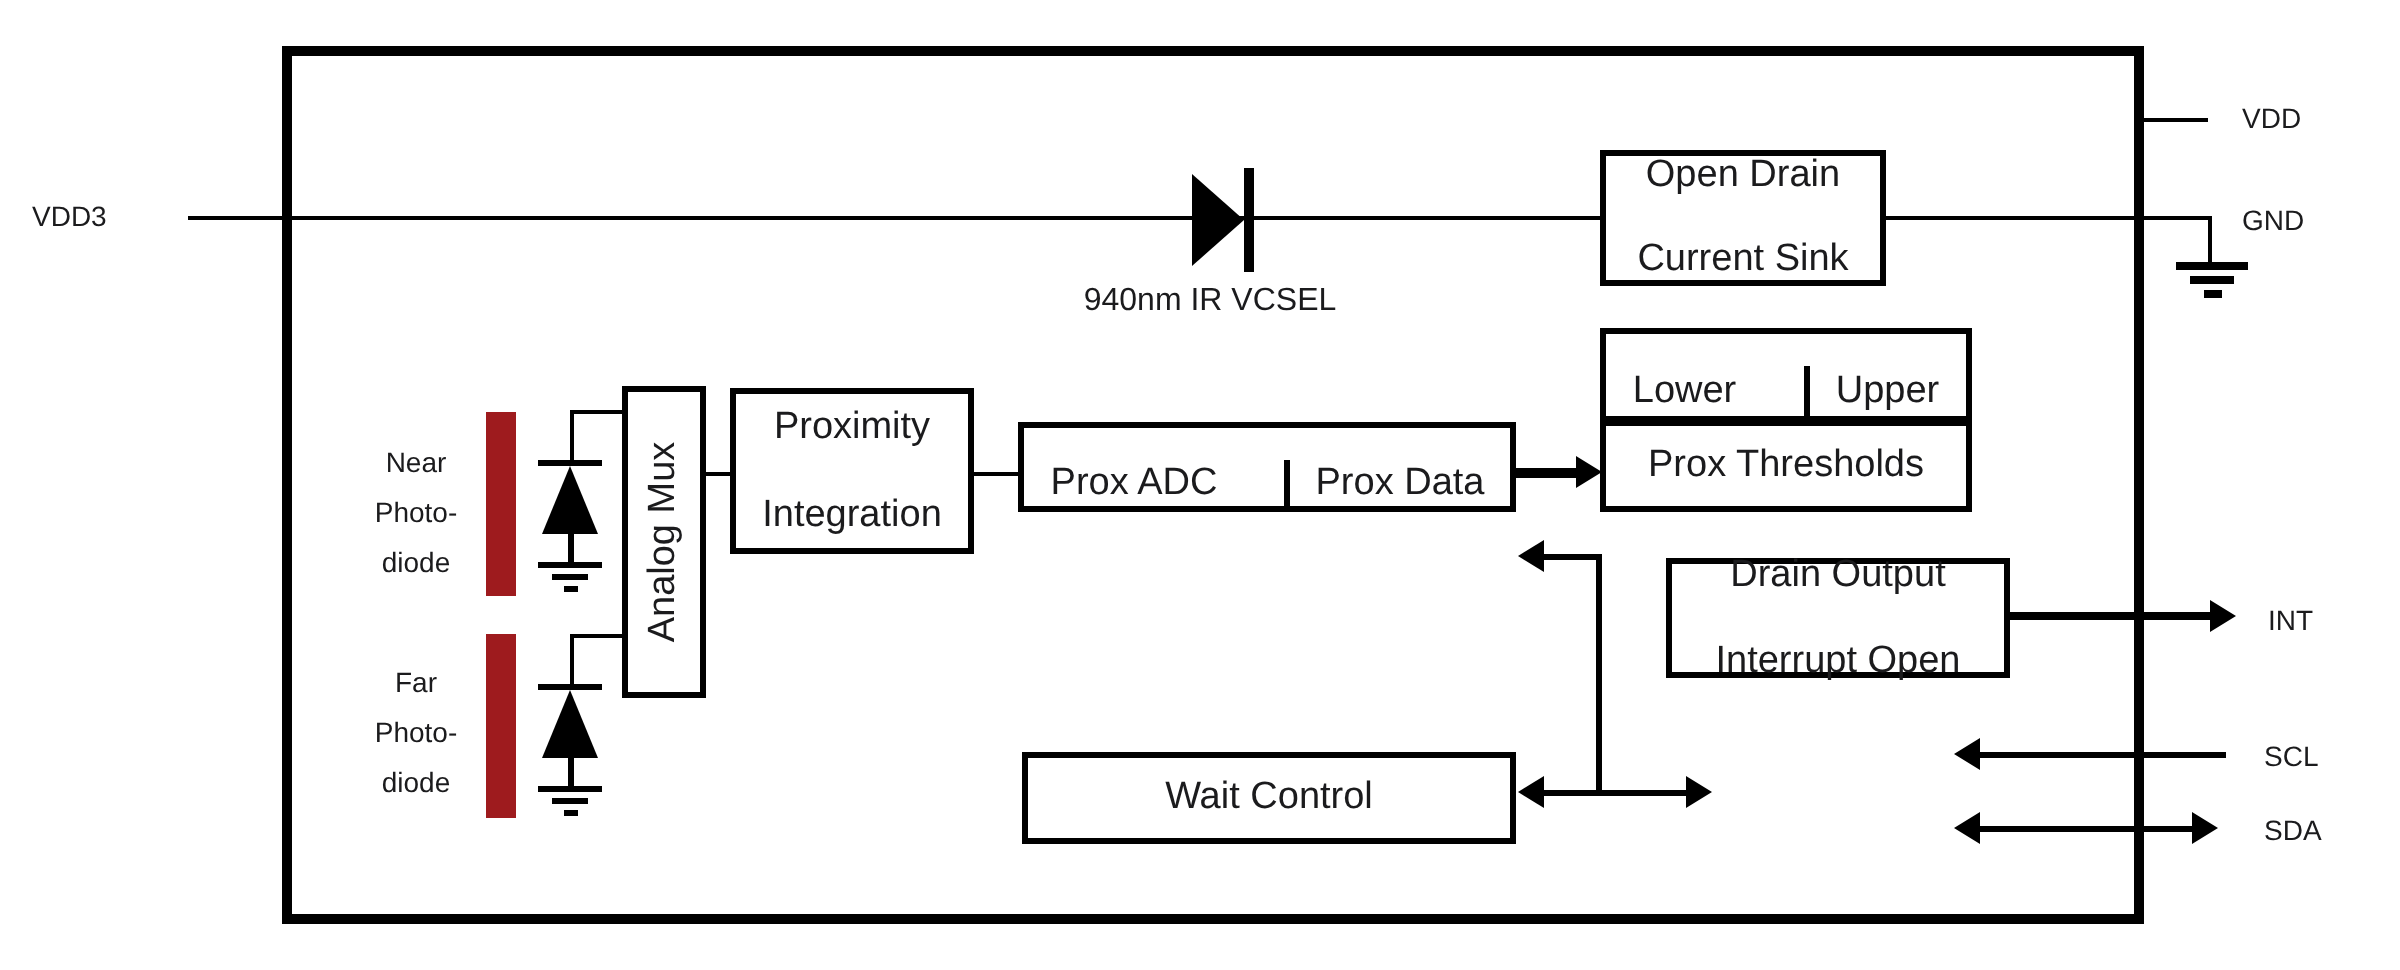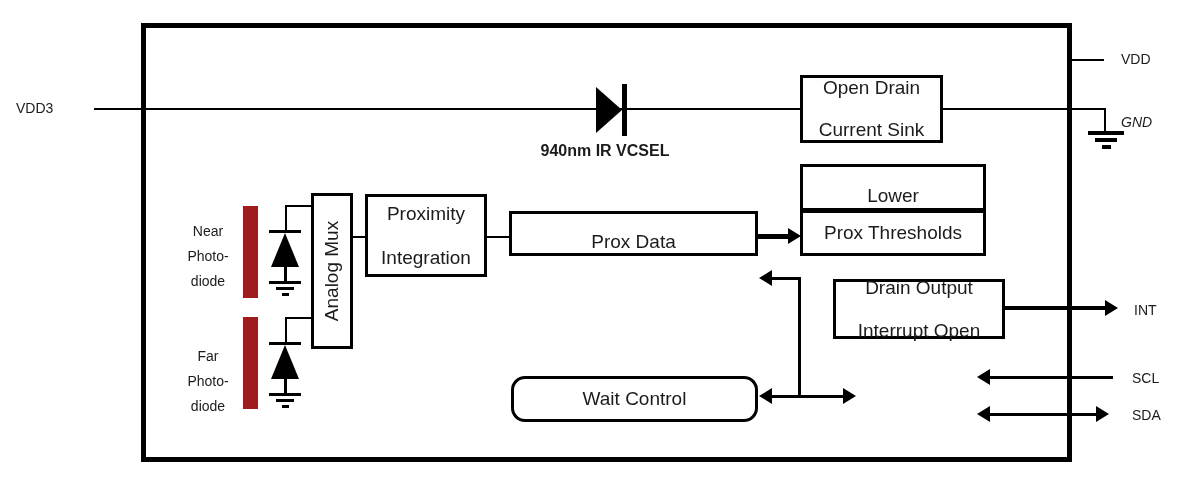--- a/index.html
+++ b/index.html
@@ -112,60 +112,66 @@
     <span class="vtext">Analog Mux</span>
   </div>
 
   <div class="box" style="left:365px;top:194px;width:122px;height:83px;line-height:24px;">
     <span>Proximity</span>
     <span>Integration</span>
   </div>
 
   <div class="box cellrow" style="left:509px;top:211px;width:249px;height:45px;">
     <div class="cell">
+      <span>Prox ADC</span>
+    </div>
+    <div class="cell">
       <span>Prox Data</span>
     </div>
   </div>
 
 
   <div class="box cellrow" style="left:800px;top:164px;width:186px;height:47px;">
     <div class="cell">
       <span>Lower</span>
+    </div>
+    <div class="cell">
+      <span>Upper</span>
     </div>
   </div>
 
   <div class="box" style="left:800px;top:210px;width:186px;height:46px;">
     <span>Prox Thresholds</span>
   </div>
 
   <div class="box" style="left:833px;top:279px;width:172px;height:60px;line-height:23px;">
     <span>Drain Output</span>
     <span>Interrupt Open</span>
   </div>
 
 
-  <div class="box" style="left:511px;top:376px;width:247px;height:46px;border-radius:14px;">
+  <div class="box" style="left:511px;top:376px;width:247px;height:46px;">
     <span>Wait Control</span>
   </div>
 
   <div class="lbl" style="left:16px;top:98px;">VDD3</div>
   <div class="lbl" style="left:1121px;top:49px;">VDD</div>
-  <div class="lbl" style="left:1121px;top:112px;font-style:italic;">GND</div>
+  <div class="lbl" style="left:1121px;top:100px;">GND</div>
   <div class="lbl" style="left:1134px;top:300px;">INT</div>
   <div class="lbl" style="left:1132px;top:368px;">SCL</div>
   <div class="lbl" style="left:1132px;top:405px;">SDA</div>
 
-  <div class="lbl" style="left:525px;top:140px;width:160px;text-align:center;font-size:16px;font-weight:bold;">940nm IR VCSEL</div>
+  <div class="lbl" style="left:525px;top:140px;width:160px;text-align:center;font-size:16px;">940nm IR VCSEL</div>
 
 
   <div class="lbl lbl-center ml25" style="left:168px;top:219px;width:80px;">
     <div>Near</div>
     <div>Photo-</div>
     <div>diode</div>
   </div>
 
-  <div class="lbl lbl-center ml25" style="left:168px;top:329px;width:80px;margin-top:15px;">
+  <div class="lbl lbl-center ml25" style="left:168px;top:329px;width:80px;">
     <div>Far</div>
     <div>Photo-</div>
     <div>diode</div>
   </div>
 
 </div>
 
 </body></html>

